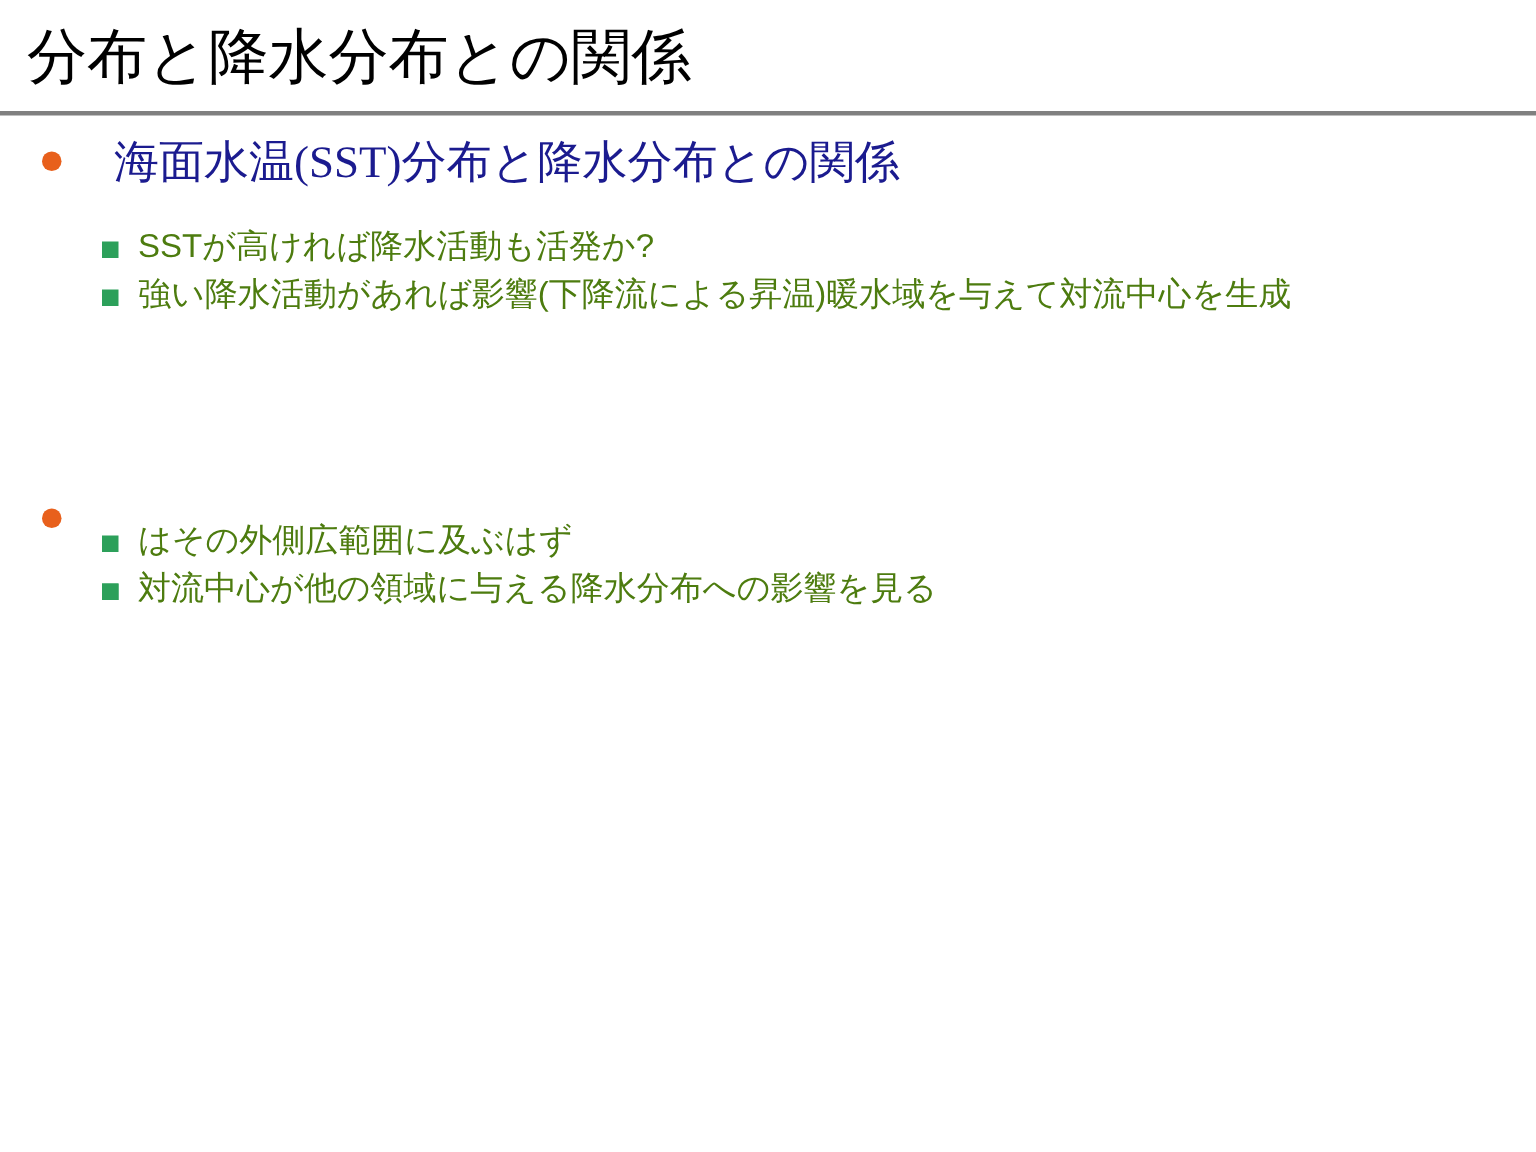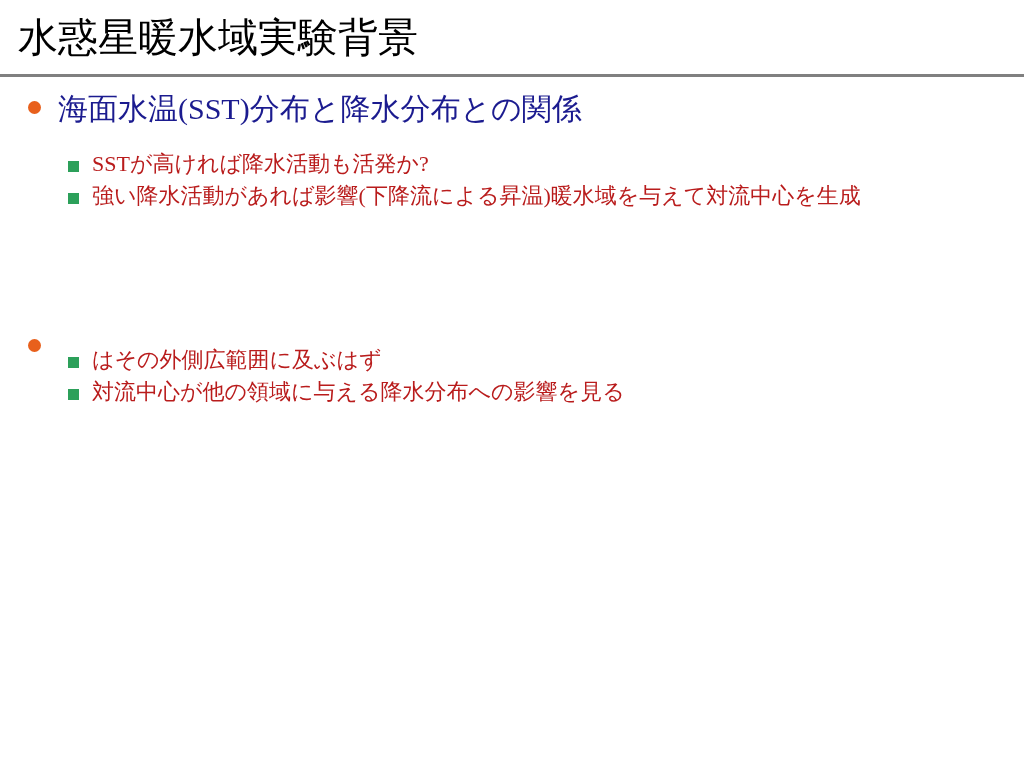--- a/index.html
+++ b/index.html
@@ -39,21 +39,21 @@
     background: #808080;
   }
   .body-area {
     position: absolute;
     left: 0px;
     top: 88px;
     width: 1024px;
   }
   .lvl1 {
     position: relative;
-    padding-left: 58px;
+    padding-left: 76px;
     margin-bottom: 2px;
   }
   .lvl1 .bullet {
     position: absolute;
     left: 28px;
     top: 13px;
     width: 13px;
     height: 13px;
     border-radius: 50%;
     background: #e8601c;
@@ -73,33 +73,33 @@
     position: absolute;
     left: 68px;
     top: 13px;
     width: 11px;
     height: 11px;
     background: #2ca05a;
   }
   .lvl2 .text {
     font-size: 22px;
     line-height: 32px;
-    color: #b91c1c;
-    font-family: Liberation Serif, serif;
+    color: #4d7c0f;
+    font-family: Liberation Sans, sans-serif;
   }
   .gap-sm { height: 16px; }
   .gap-md { height: 34px; }
   .gap-lg { height: 40px; }
 </style>
 </head>
 <body>
 
 <div class="slide">
 
-  <div class="slide-title">水惑星暖水域実験背景</div>
+  <div class="slide-title">分布と降水分布との関係</div>
   <div class="title-rule"></div>
 
   <div class="body-area">
 
     <div class="lvl1">
       <span class="bullet"></span>
       <span class="text">海面水温(SST)分布と降水分布との関係</span>
     </div>
     <div class="gap-sm"></div>
     <div class="lvl2">

